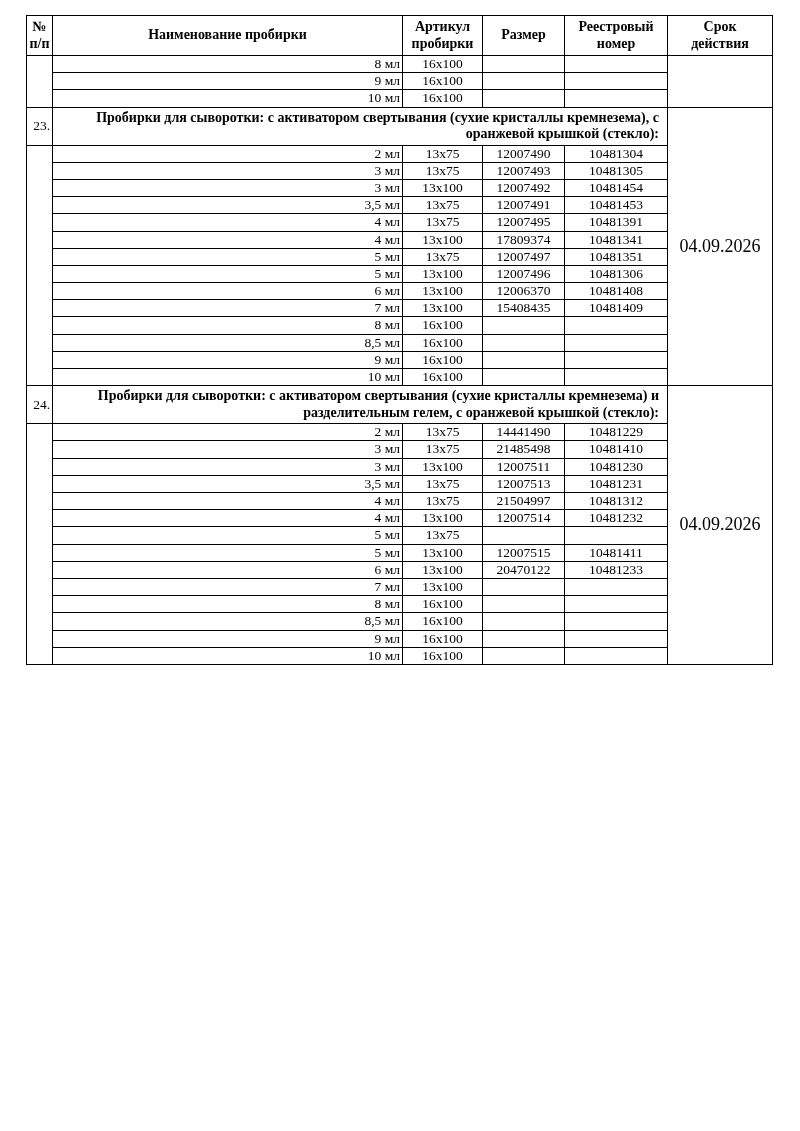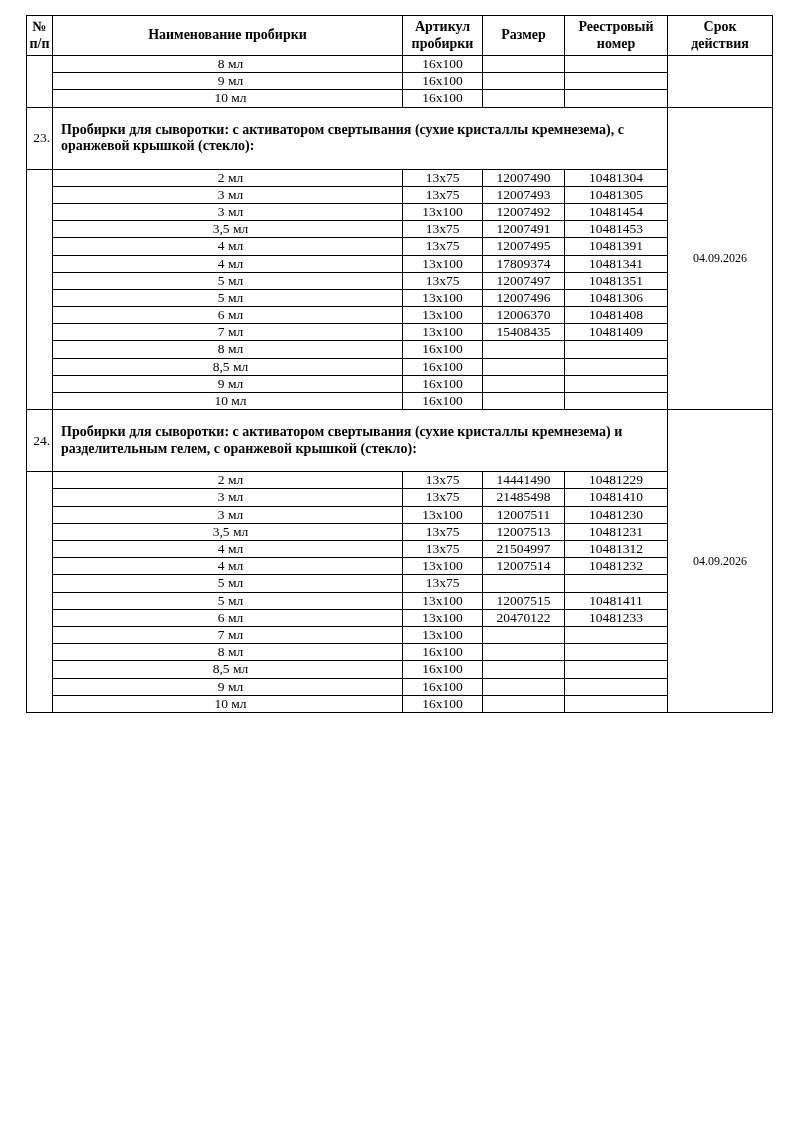--- a/index.html
+++ b/index.html
@@ -33,30 +33,30 @@
     white-space: pre-line;
     height: 40px;
   }
   .doc-table td {
     font-size: 13.5px;
     line-height: 1.2;
     height: 17px;
     vertical-align: middle;
   }
   td.c-num { text-align: right; vertical-align: middle; }
-  td.c-name { text-align: center; padding-left: 8px; }
+  td.c-name { text-align: right; padding-left: 8px; }
   td.c-size, td.c-article, td.c-registry { text-align: center; }
-  td.c-validity { text-align: center; vertical-align: middle; font-size: 12px; }
+  td.c-validity { text-align: center; vertical-align: middle; font-size: 18px; }
   td.section-title {
     font-weight: bold;
-    text-align: left;
+    text-align: right;
     font-size: 14px;
     line-height: 1.18;
     height: 32px;
-    padding: 14px 8px;
+    padding: 2px 8px;
     margin-top: 28px;
   }
 </style>
 </head>
 <body>
 
 <div class="page">
   <table class="doc-table">
     <colgroup>
       <col style="width:26px">

